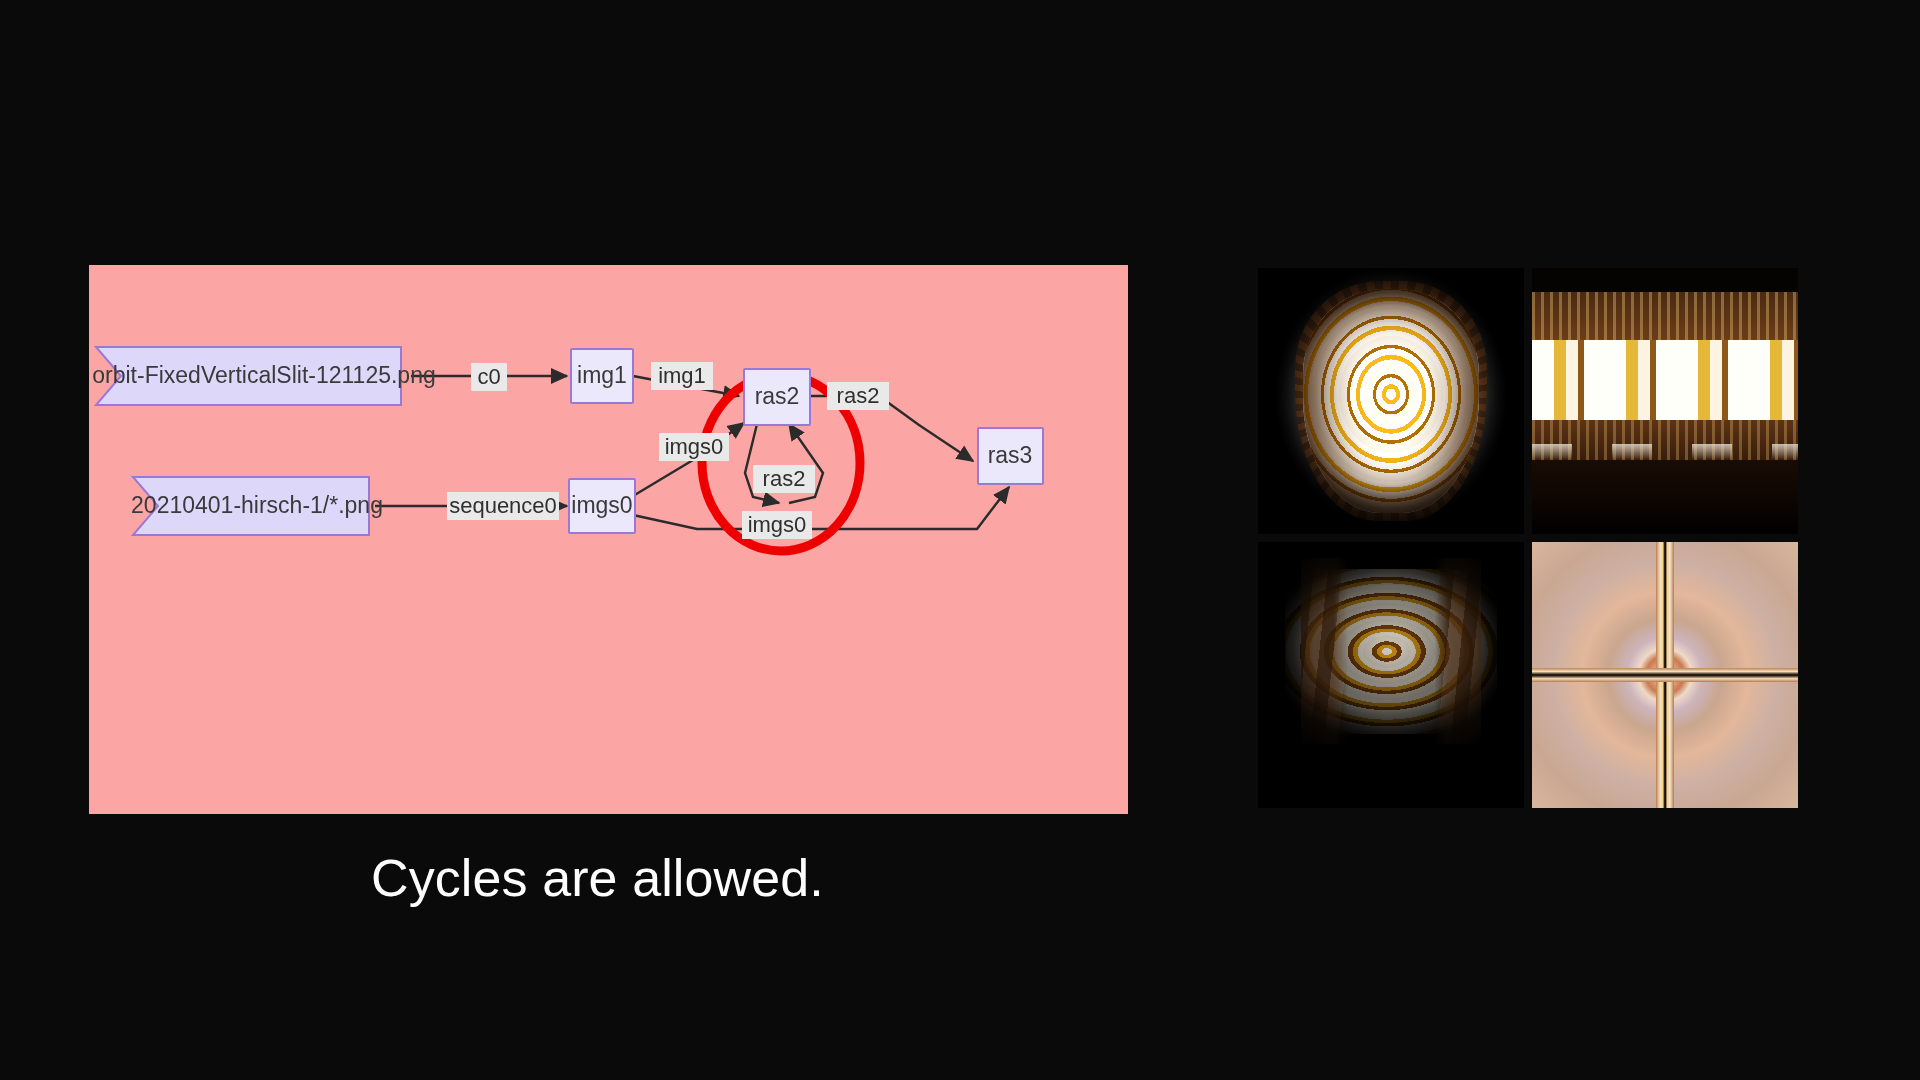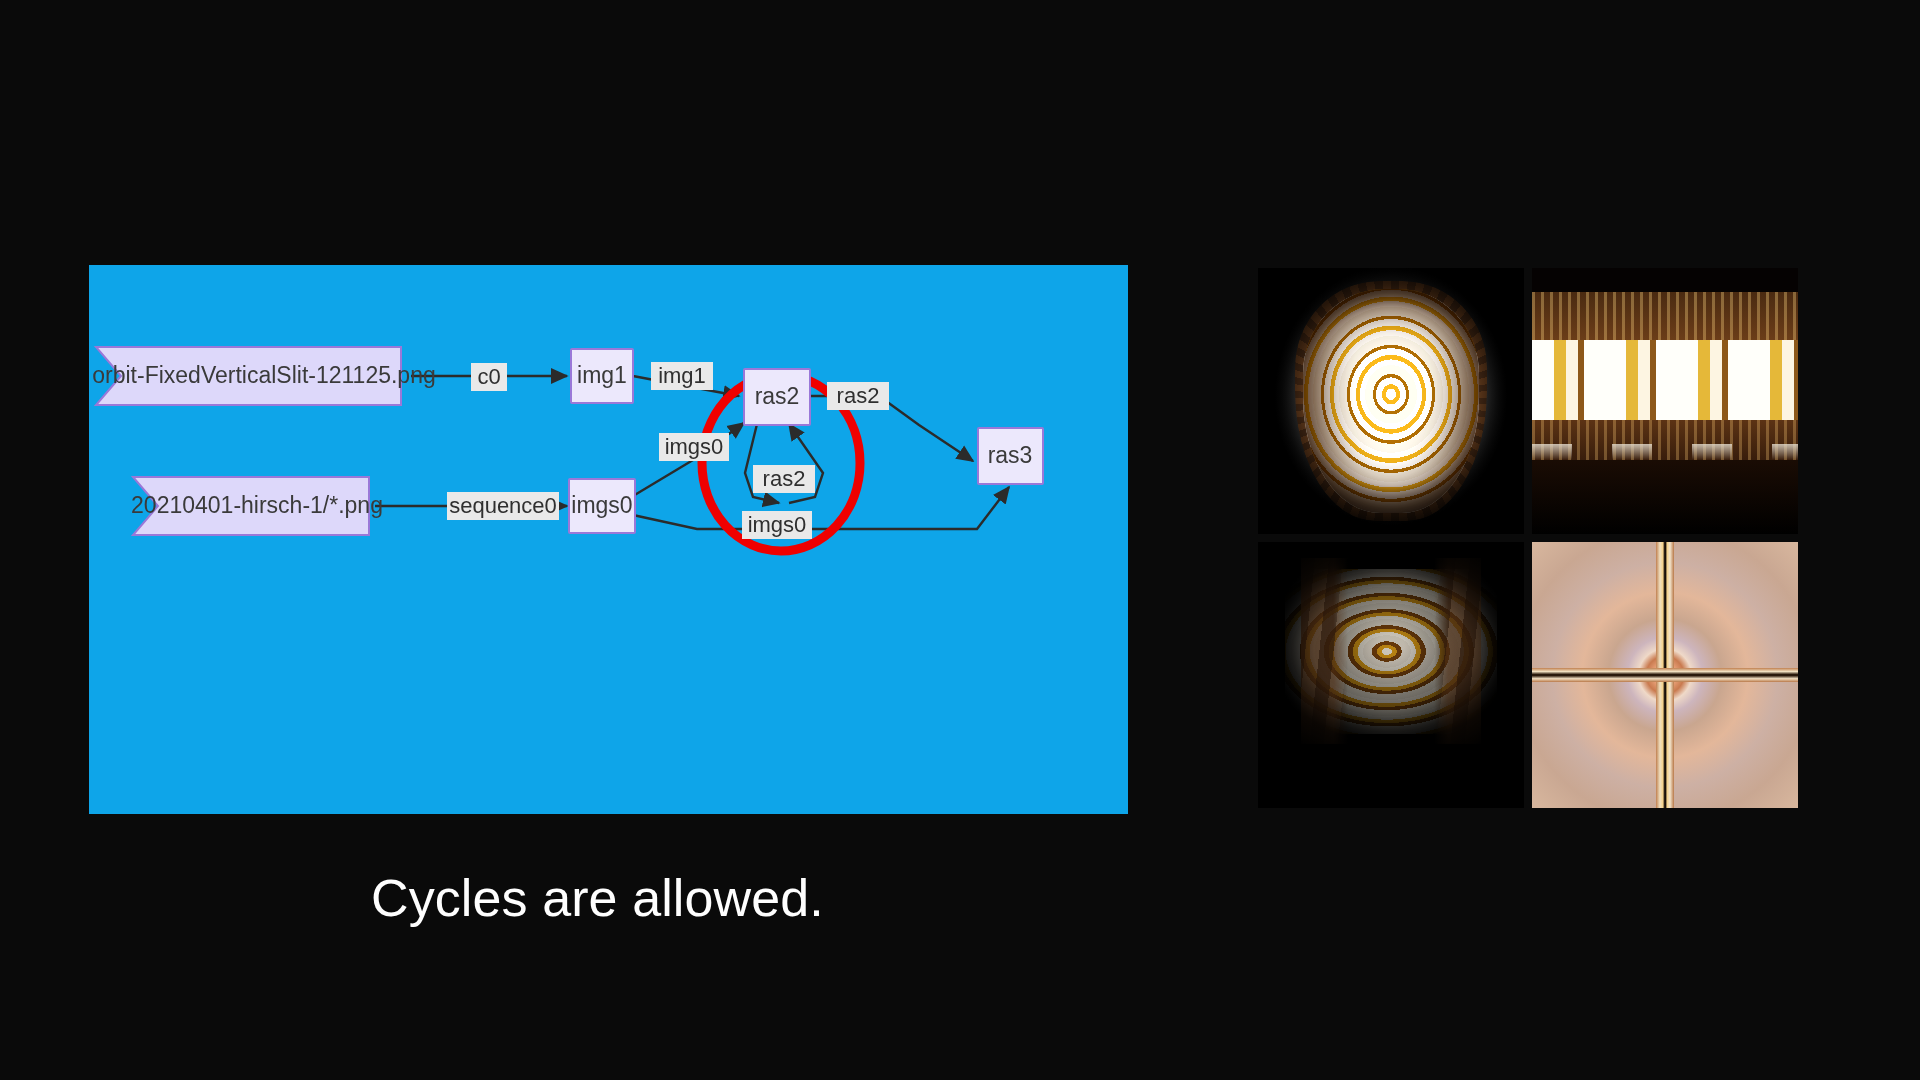--- a/index.html
+++ b/index.html
@@ -20,21 +20,21 @@
     background: #0a0a0a;
   }
 
   
   #diagram-canvas {
     position: absolute;
     left: 89px;
     top: 265px;
     width: 1039px;
     height: 549px;
-    background: #0ea5e9;
+    background: #fca5a5;
   }
   #diagram-svg {
     position: absolute;
     left: 0;
     top: 0;
     width: 1091px;
     height: 549px;
     display: block;
   }
   .edge-path {
@@ -316,21 +316,21 @@
     left: 366px;
     top: 845px;
     color: #fefefe;
     font-family: "Liberation Sans", sans-serif;
     font-size: 52px;
     line-height: 1.27;
     font-weight: 400;
     letter-spacing: 0.1px;
   }
   .caption-line { display: block; white-space: pre; }
-  .caption-line-2 { margin-left: 5px; margin-top: 20px; }
+  .caption-line-2 { margin-left: 5px; }
 </style>
 </head>
 <body>
 
 <div id="slide">
 
   <div id="diagram-canvas">
     <svg id="diagram-svg" viewBox="0 0 1091 549">
       <defs>
         <marker id="arrow" viewBox="0 0 12 12" refX="10" refY="6" markerWidth="8" markerHeight="8" orient="auto-start-reverse">

